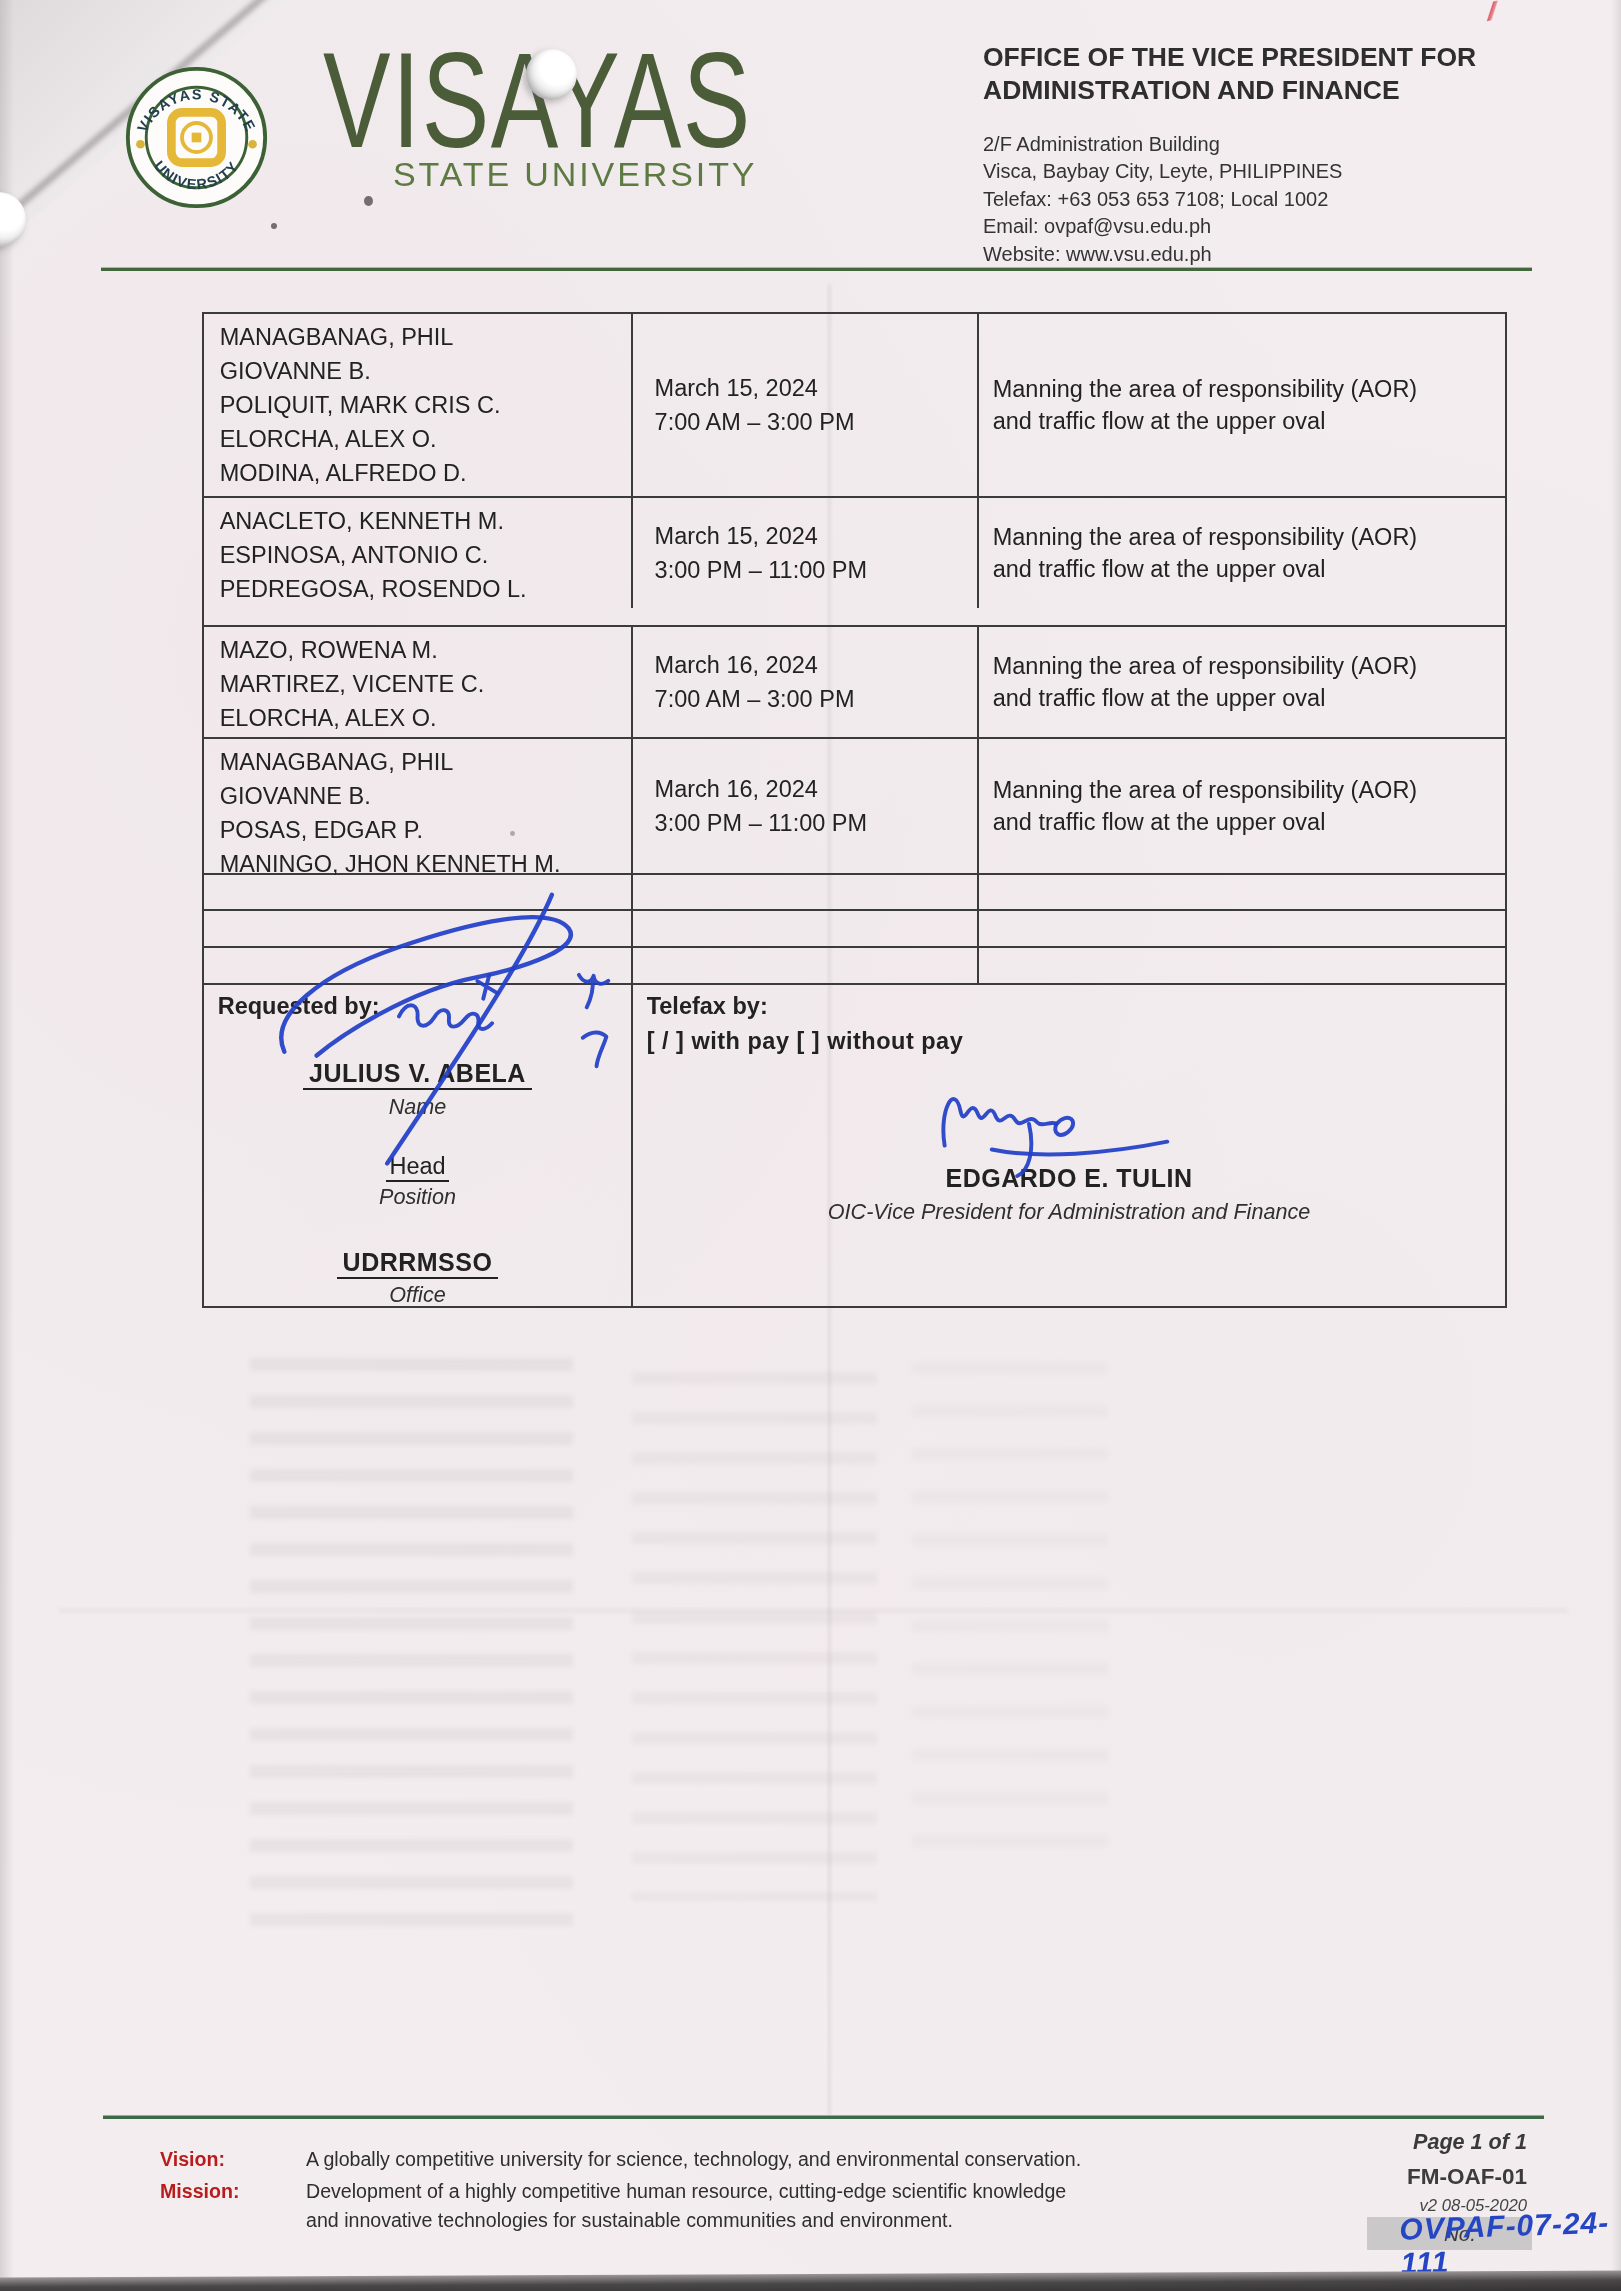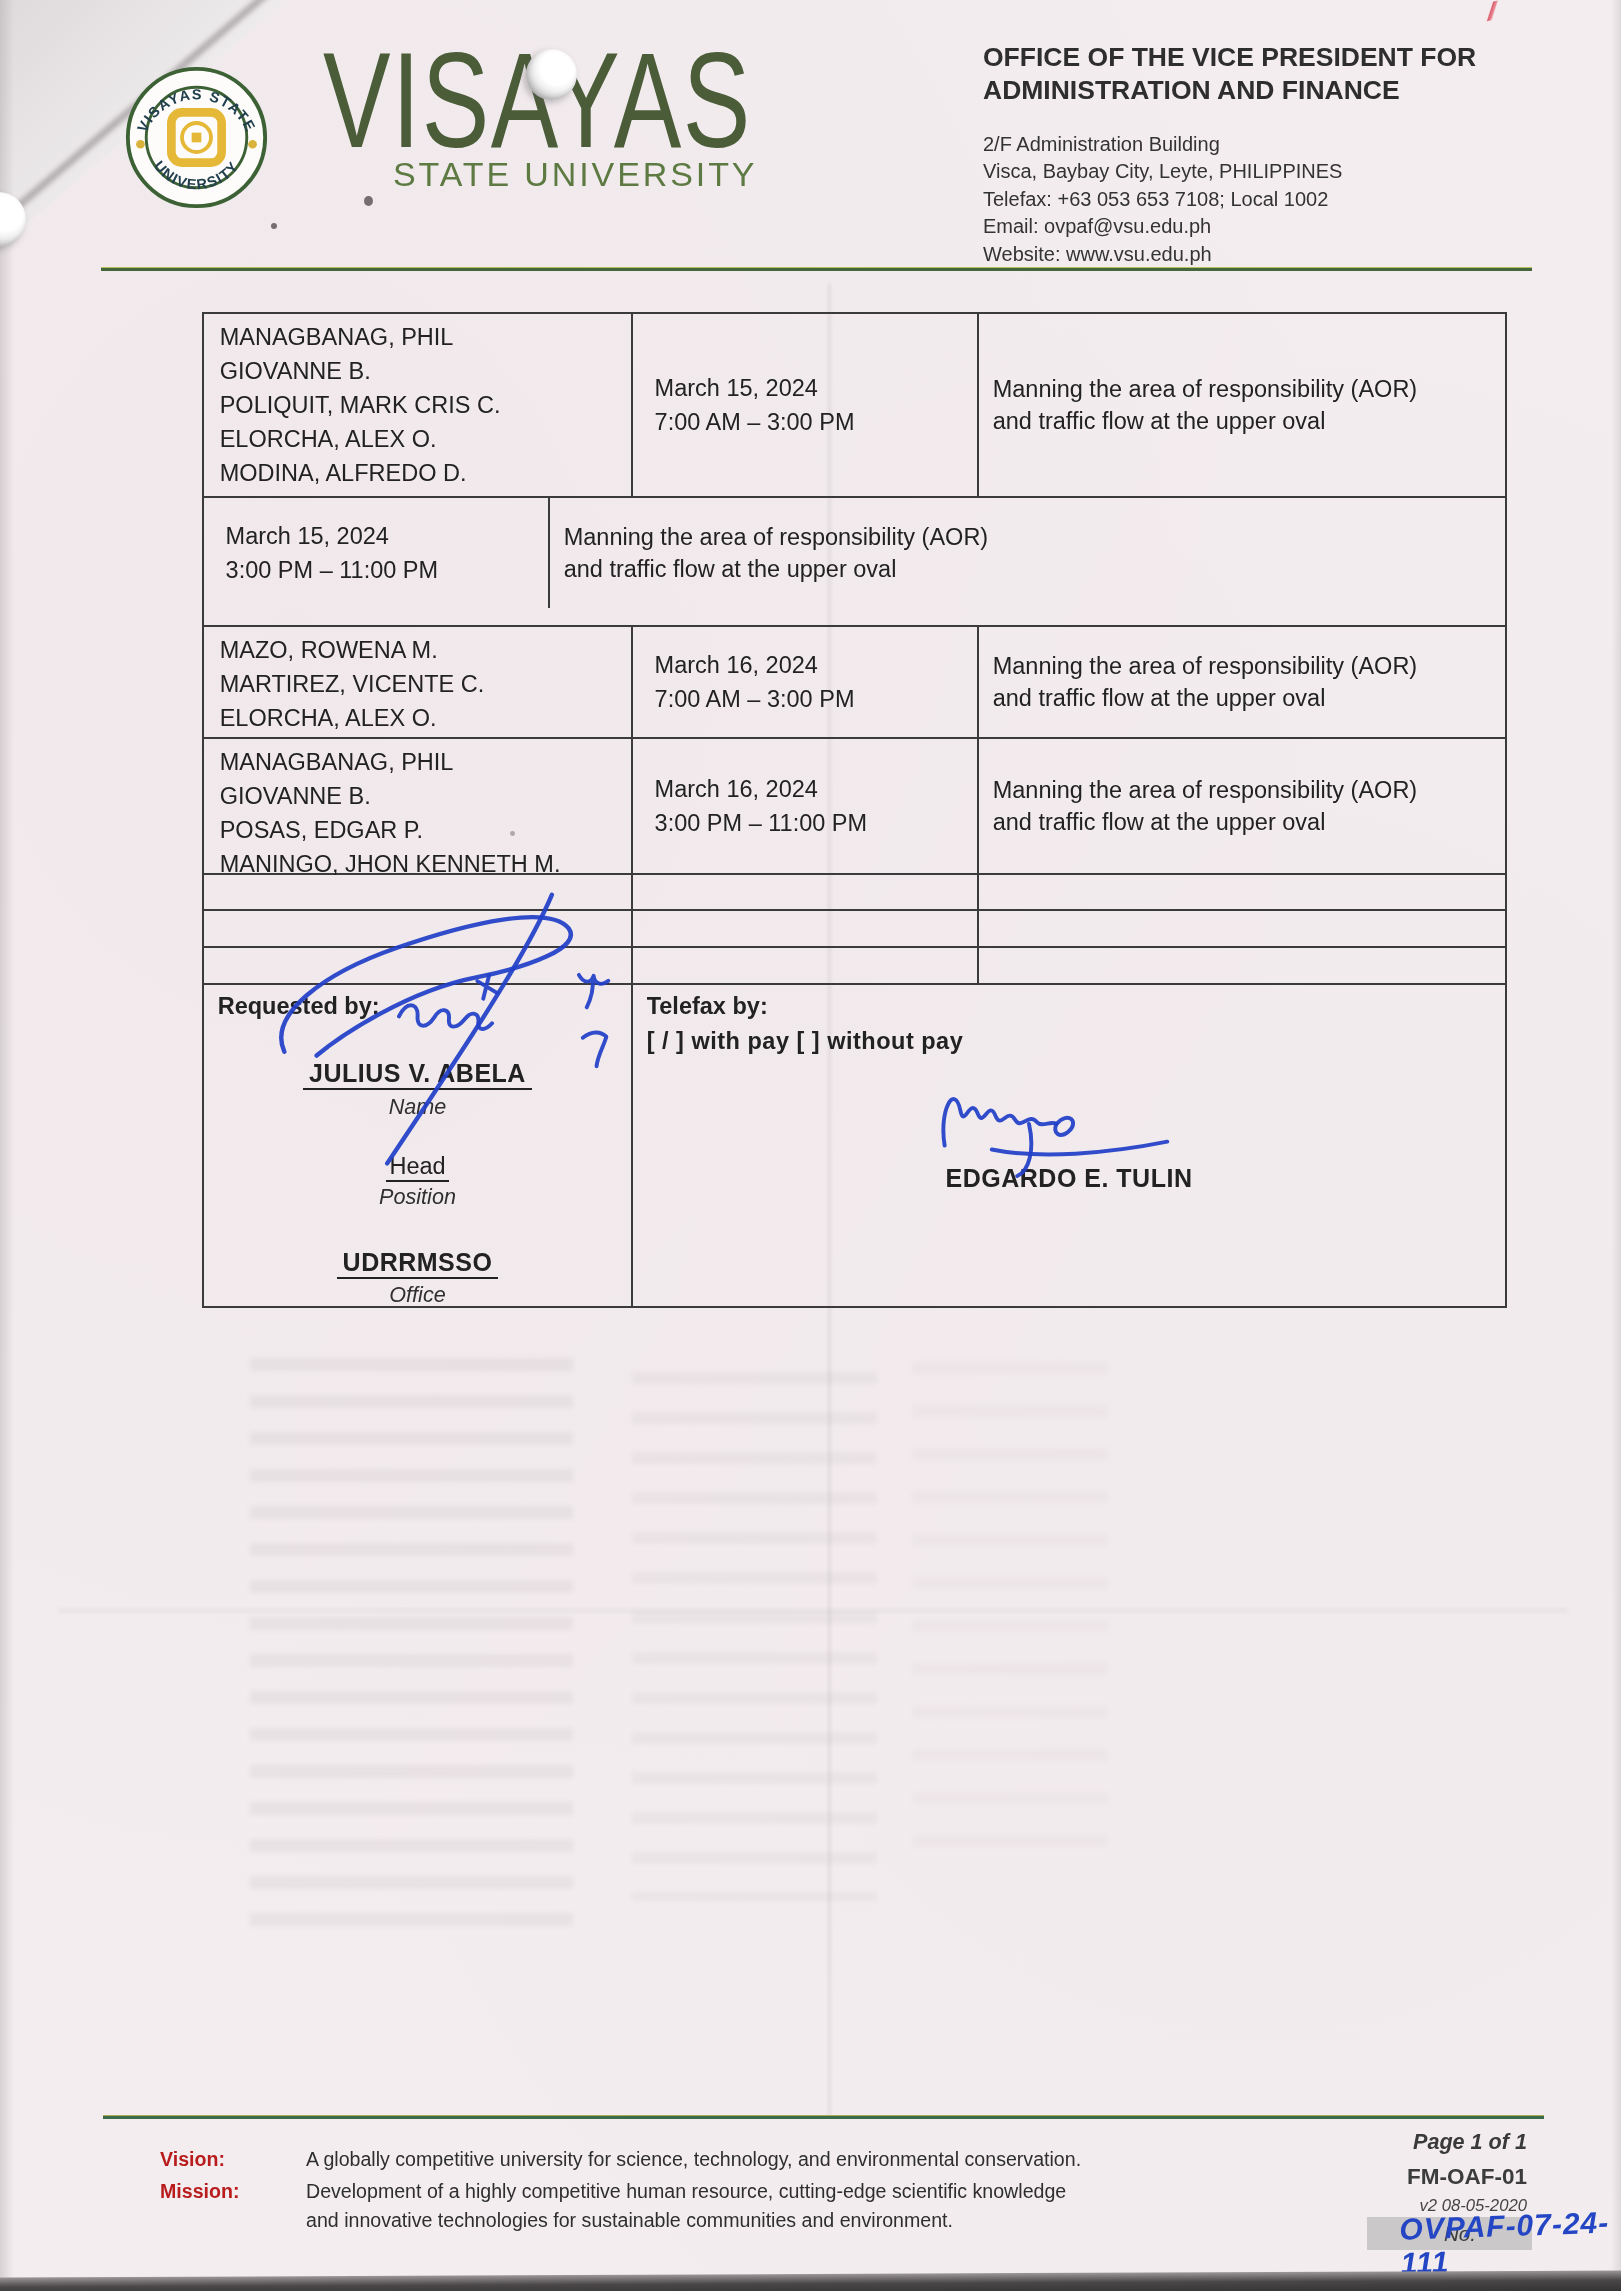--- a/index.html
+++ b/index.html
@@ -152,20 +152,23 @@
 GIOVANNE B.
 POLIQUIT, MARK CRIS C.
 ELORCHA, ALEX O.
 MODINA, ALFREDO D.</div>
     <div class="cell c2 pre">March 15, 2024
 7:00 AM – 3:00 PM</div>
     <div class="cell c3 pre">Manning the area of responsibility (AOR)
 and traffic flow at the upper oval</div>
   </div>
   <div class="t-row rh2">
+    <div class="cell c1 pre">ANACLETO, KENNETH M.
+ESPINOSA, ANTONIO C.
+PEDREGOSA, ROSENDO L.</div>
     <div class="cell c2 pre">March 15, 2024
 3:00 PM – 11:00 PM</div>
     <div class="cell c3 pre">Manning the area of responsibility (AOR)
 and traffic flow at the upper oval</div>
   </div>
   <div class="t-row rh3">
     <div class="cell c1 pre">MAZO, ROWENA M.
 MARTIREZ, VICENTE C.
 ELORCHA, ALEX O.</div>
     <div class="cell c2 pre">March 16, 2024
@@ -212,20 +215,21 @@
       <div class="ctr sig-sub" style="top:199px;">Position</div>
       <div class="ctr" style="top:263px;">
         <span class="sig-name u">UDRRMSSO</span>
       </div>
       <div class="ctr sig-sub" style="top:297px;">Office</div>
     </div>
     <div class="cell sig-cell-right">
       <div class="sig-label">Telefax by:</div>
       <div class="pay-line">[ / ] with pay        [ ] without pay</div>
       <div class="ctr sig-name" style="top:179px;">EDGARDO E. TULIN</div>
+      <div class="ctr sig-sub" style="top:214px;">OIC-Vice President for Administration and Finance</div>
       <svg class="abs" style="left:294px;top:86px;" width="255" height="108" viewBox="0 0 260 110">
         <path class="ink" stroke-width="4" d="M 18 76 C 12 40, 28 12, 34 40 C 38 60, 44 24, 52 44 C 58 58, 63 28, 70 46 C 76 60, 82 36, 90 50 C 96 60, 104 42, 112 52 C 118 58, 126 50, 132 54"></path>
         <path class="ink" stroke-width="4" d="M 132 54 c 12 -14 24 -2 12 8 c -9 7 -16 1 -12 -8"></path>
         <path class="ink" stroke-width="4" d="M 104 54 C 110 80, 104 102, 92 107"></path>
         <path class="ink" stroke-width="4" d="M 66 80 C 115 90, 185 84, 245 72"></path>
       </svg>
     </div>
   </div>
 </div>
 

